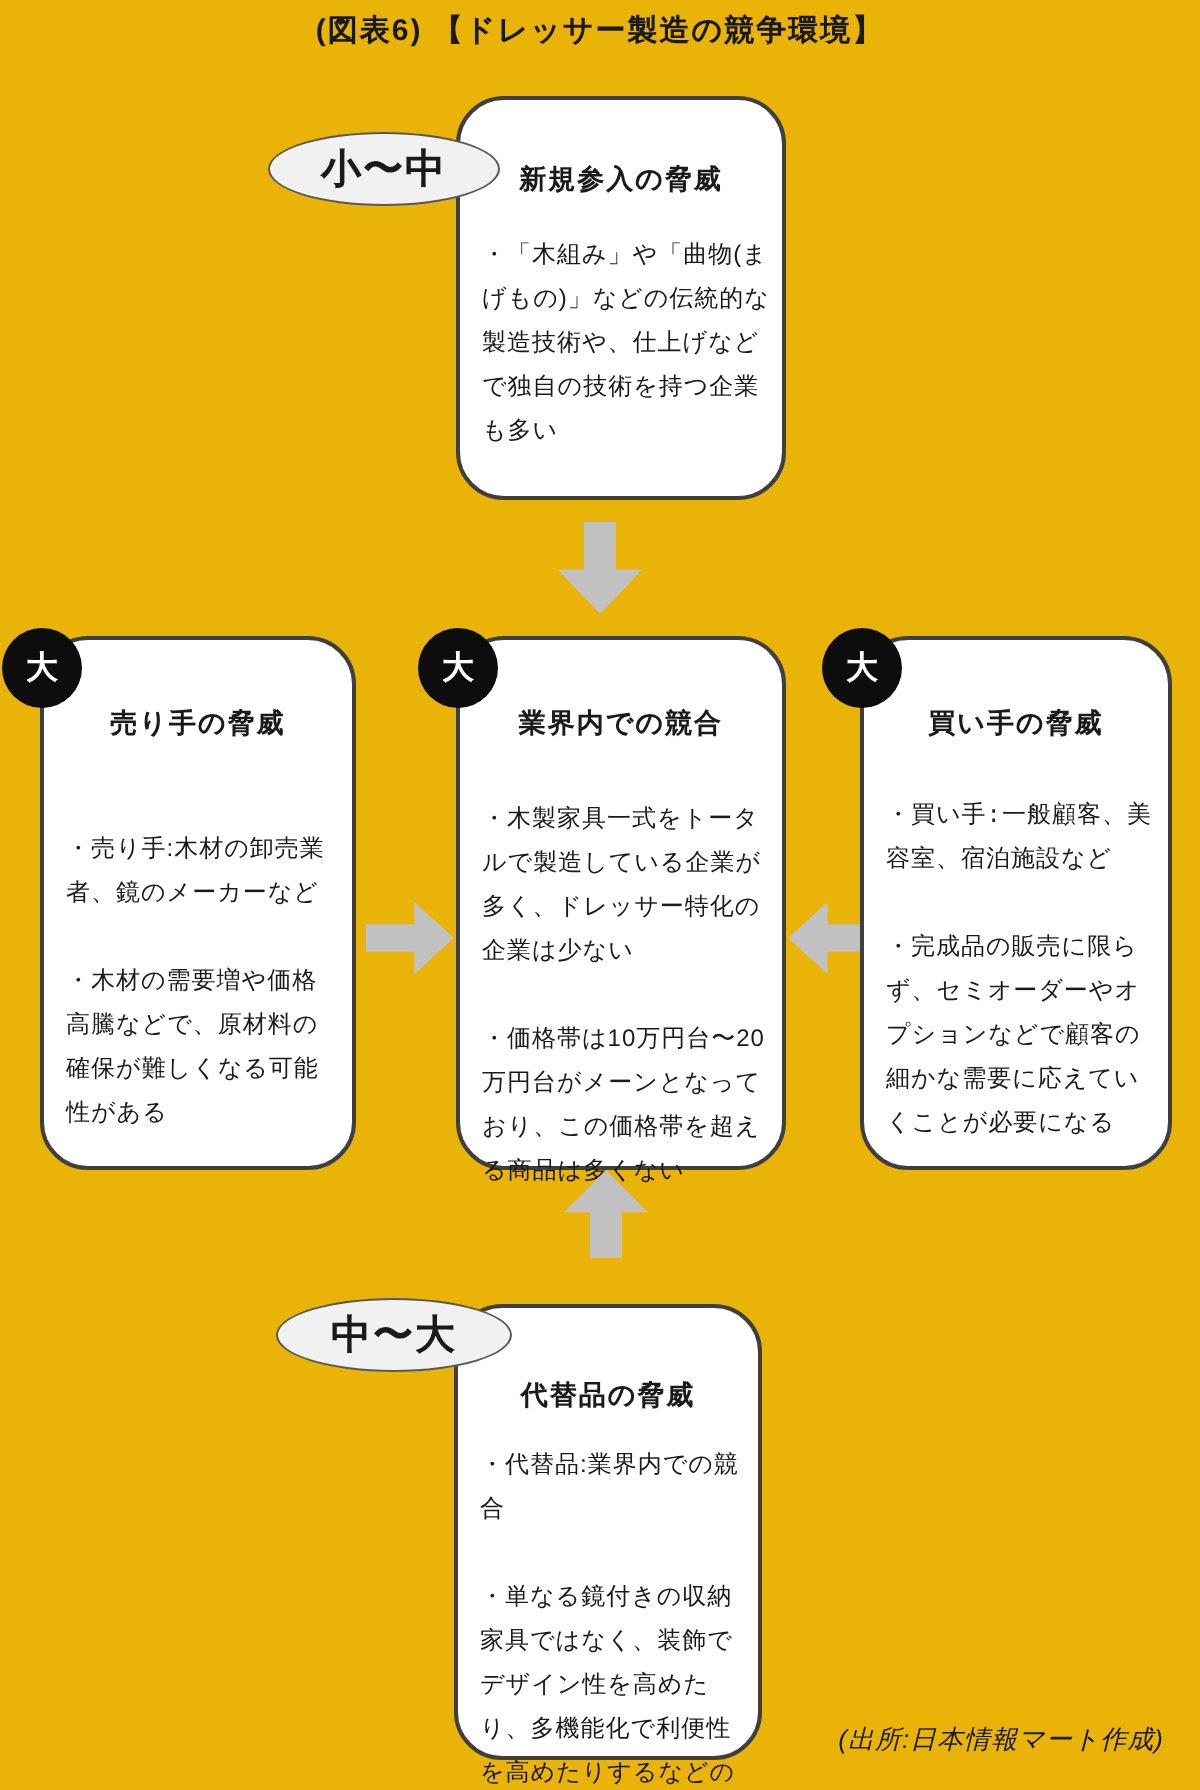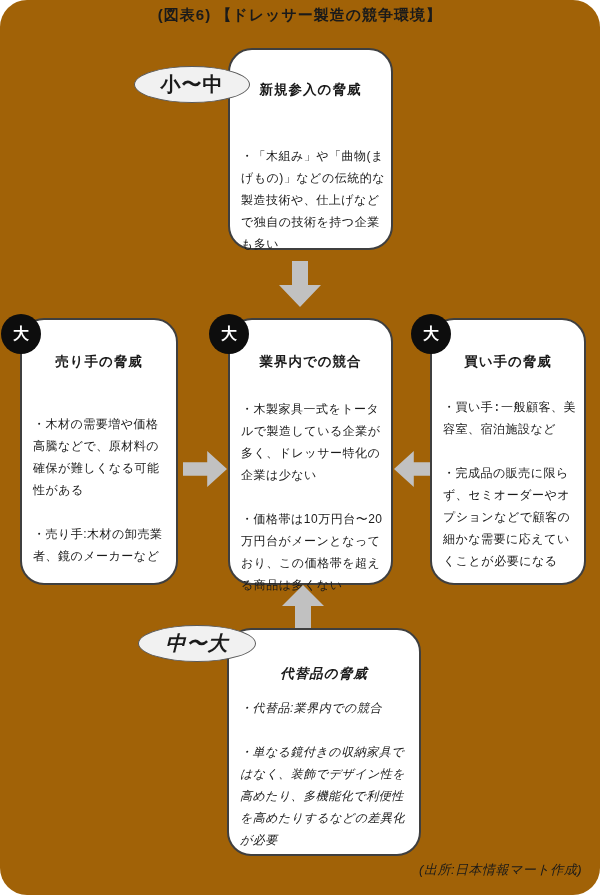--- a/index.html
+++ b/index.html
@@ -1,18 +1,18 @@
 <!DOCTYPE html>
 <html><head>
 <meta charset="utf-8">
 <style>
   html,body{margin:0;padding:0;background:#ffffff;}
   .page{
-    position:relative;width:600px;height:895px;margin:0 auto;background:#a16207;
-    font-family:"Liberation Sans","DejaVu Sans",sans-serif;color:#1a1a1a;overflow:hidden;border-radius:27px;
+    position:relative;width:600px;height:895px;margin:0 auto;background:#eab308;
+    font-family:"Liberation Sans","DejaVu Sans",sans-serif;color:#1a1a1a;overflow:hidden;
   }
   .title{
     position:absolute;left:0;top:6px;width:100%;text-align:center;
     font-size:15px;font-weight:bold;letter-spacing:1px;
   }
   .box{
     position:absolute;background:#ffffff;border:2px solid #3f3f3f;border-radius:24px;
     box-sizing:border-box;
   }
   .box-header{
@@ -45,33 +45,33 @@
     left:394px;top:451px;width:44px;height:36px;
     clip-path:polygon(100% 31%,45% 31%,45% 0,0 50%,45% 100%,45% 69%,100% 69%);
   }
   .arrow-up{
     left:282px;top:585px;width:42px;height:44px;
     clip-path:polygon(50% 0,100% 48%,69% 48%,69% 100%,31% 100%,31% 48%,0 48%);
   }
   
   #box-new-entrants{left:228px;top:48px;width:165px;height:202px;}
   #box-new-entrants .box-header{padding-top:7px;}
-  #box-new-entrants .box-body{margin-top:46px;}
+  #box-new-entrants .box-body{margin-top:17px;}
   #oval-new-entrants{left:-96px;top:16px;width:116px;height:37px;}
 
   #box-suppliers{left:20px;top:318px;width:158px;height:267px;}
   #box-rivalry{left:228px;top:318px;width:165px;height:267px;}
   #box-buyers{left:430px;top:318px;width:156px;height:267px;}
   .mid-box .box-header{padding-top:9px;}
   #box-suppliers .box-body{margin-top:42px;}
   #box-rivalry .box-body{margin-top:27px;}
   #box-buyers .box-body{margin-top:26px;padding-right:3px;font-family:Liberation Mono, monospace;}
   .mid-box .circle-badge{left:-21px;top:-6px;}
 
-  #box-substitutes{left:227px;top:628px;width:194px;height:228px;font-style:italic;}
+  #box-substitutes{left:227px;top:652px;width:154px;height:228px;}
   #box-substitutes .box-header{padding-top:11px;}
   #box-substitutes .box-body{margin-top:14px;}
   #oval-substitutes{left:-91px;top:-5px;width:118px;height:37px;}
 
   .source-note{
     position:absolute;right:18px;top:861px;font-size:13px;letter-spacing:0.5px;font-style:italic;
   }
 </style>
 </head>
 <body>
@@ -87,22 +87,22 @@
       <p>・「木組み」や「曲物(まげもの)」などの伝統的な製造技術や、仕上げなどで独自の技術を持つ企業も多い</p>
     </div>
   </div>
 
   <div class="arrow arrow-down"></div>
 
   <div class="box mid-box" id="box-suppliers">
     <div class="circle-badge">大</div>
     <div class="box-header">売り手の脅威</div>
     <div class="box-body">
+      <p>・売り手:木材の卸売業者、鏡のメーカーなど</p>
       <p>・木材の需要増や価格高騰などで、原材料の確保が難しくなる可能性がある</p>
-      <p>・売り手:木材の卸売業者、鏡のメーカーなど</p>
     </div>
   </div>
 
   <div class="arrow arrow-right"></div>
 
   <div class="box mid-box" id="box-rivalry">
     <div class="circle-badge">大</div>
     <div class="box-header">業界内での競合</div>
     <div class="box-body">
       <p>・木製家具一式をトータルで製造している企業が多く、ドレッサー特化の企業は少ない</p>

